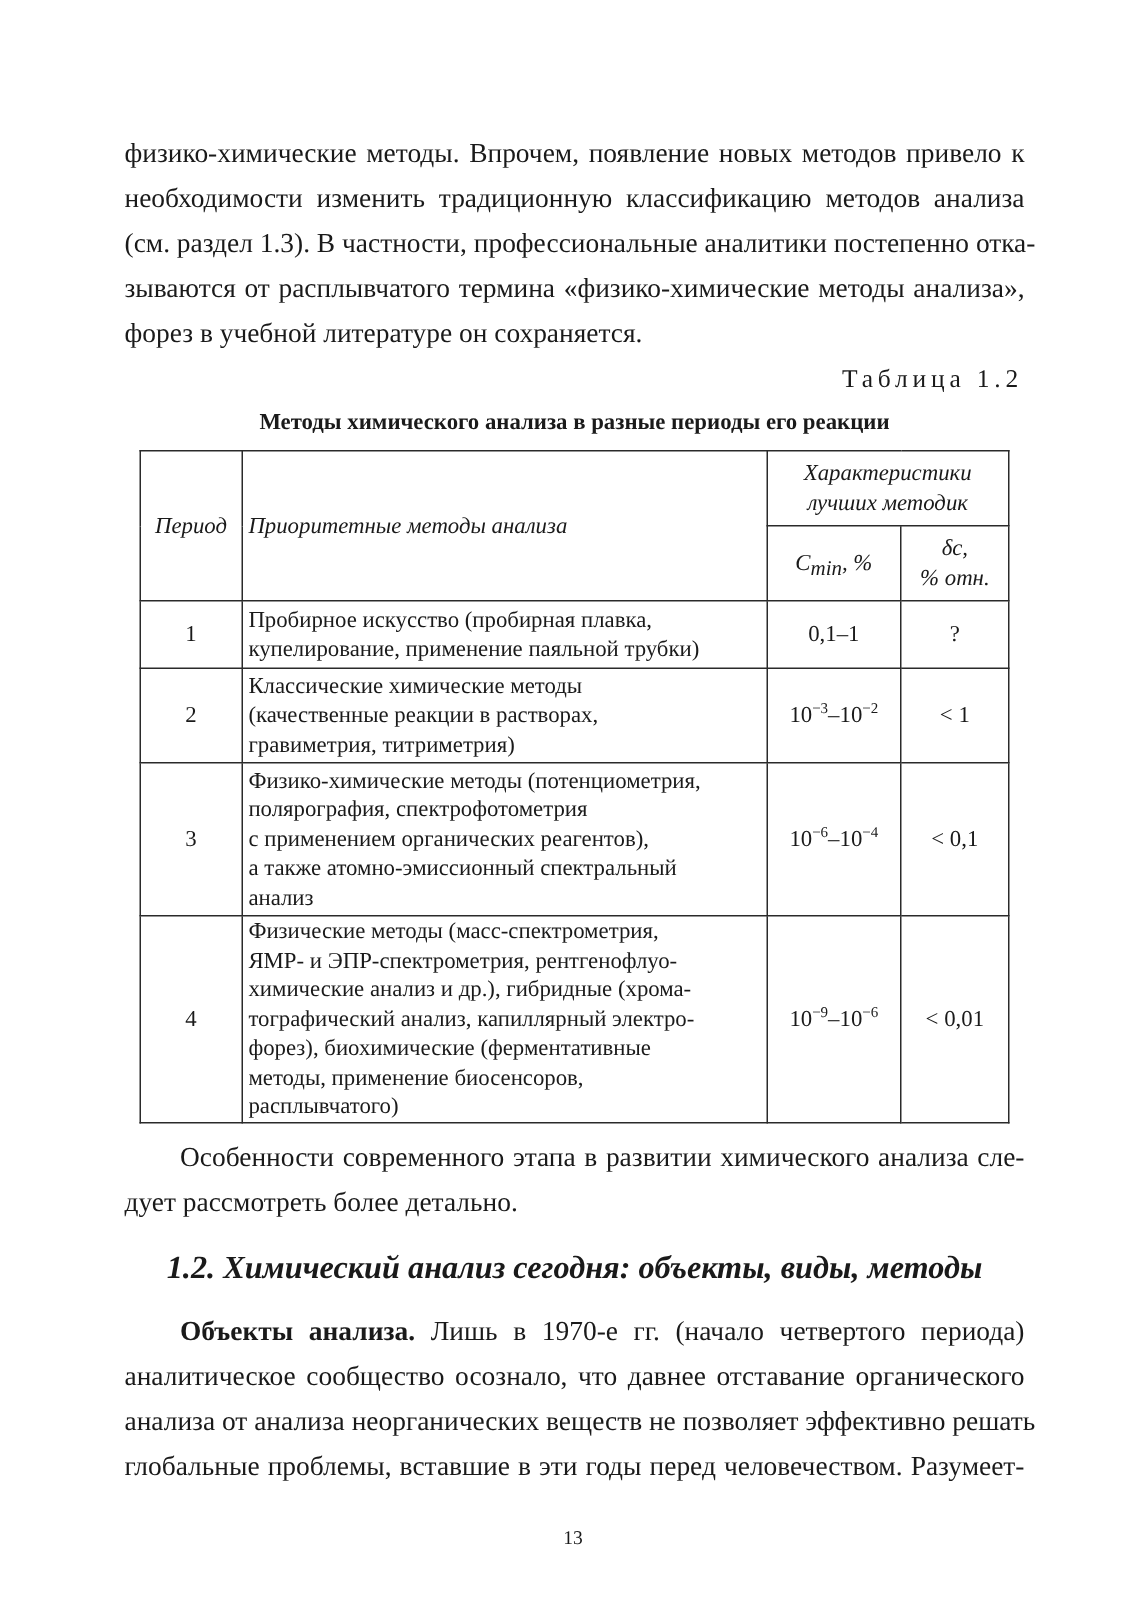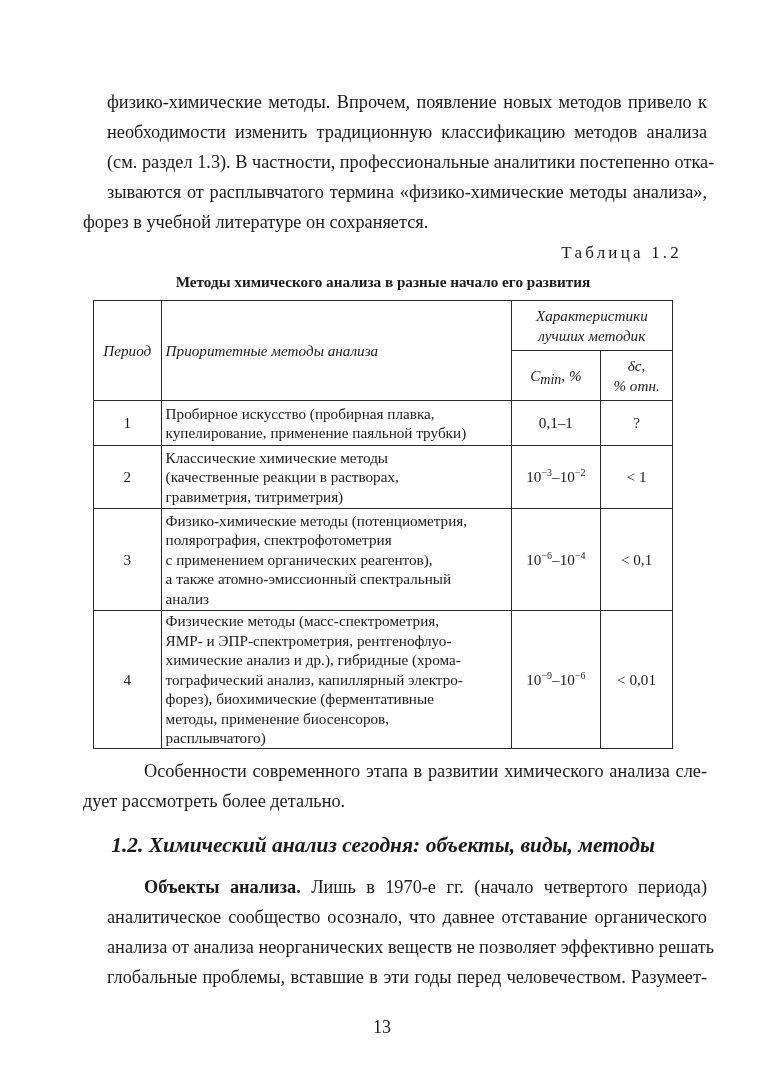--- a/index.html
+++ b/index.html
@@ -1,51 +1,51 @@
 <!DOCTYPE html>
 <html><head>
 <meta charset="utf-8">
 <style>
   html, body { margin: 0; padding: 0; background: #ffffff; }
   body { width: 764px; height: 1080px; position: relative; overflow: hidden;
          font-family: "Liberation Serif", serif; color: #1a1a1a; }
   .line { position: absolute; left: 83px; width: 600px; font-size: 18.3px; line-height: 30px;
           white-space: nowrap; }
-  .justify { text-align: justify; text-align-last: justify; margin-left: 24px; }
+  .justify { text-align: justify; text-align-last: justify; }
   .indent { left: 120px; width: 563px; }
   .caption-label { position: absolute; right: 82px; top: 240px; font-size: 17px; letter-spacing: 3.2px; line-height: 26px; }
   .caption-title { position: absolute; left: 83px; width: 600px; top: 271px; text-align: center;
                    font-weight: bold; font-size: 15.2px; line-height: 22px; }
   table.t { position: absolute; left: 93px; top: 300px; width: 580px; border-collapse: collapse;
             font-size: 15.2px; line-height: 19.5px; }
   table.t td, table.t th { border: 1.5px solid #2a2a2a; padding: 0; vertical-align: middle; font-weight: normal; }
   table.t th { font-style: italic; text-align: center; }
   .c-period { width: 68px; text-align: center; }
   .c-methods { width: 344px; text-align: left; padding-left: 4px !important; padding-right: 4px !important; }
   .c-cmin { width: 91px; text-align: center; }
   .c-dc { width: 72px; text-align: center; }
   .mline { display: block; white-space: nowrap; }
   sup { font-size: 10px; vertical-align: 6px; line-height: 0; }
   sub { font-size: 14px; vertical-align: -3px; line-height: 0; }
   .heading { position: absolute; left: 83px; width: 600px; top: 830px; text-align: center;
              font-style: italic; font-weight: bold; font-size: 21.5px; line-height: 30px; }
   .bold { font-weight: bold; }
-  .pagenum { position: absolute; left: 0; width: 764px; top: 1017px; text-align: center; font-size: 18px; }
+  .pagenum { position: absolute; left: 0; width: 764px; top: 1017px; text-align: center; font-size: 13px; }
 </style>
 </head>
 <body>
 
 <div class="line justify" style="top:87px">физико-химические методы. Впрочем, появление новых методов привело к</div>
 <div class="line justify" style="top:117px">необходимости изменить традиционную классификацию методов анализа</div>
 <div class="line justify" style="top:147px">(см. раздел 1.3). В частности, профессиональные аналитики постепенно отка-</div>
 <div class="line justify" style="top:177px">зываются от расплывчатого термина «физико-химические методы анализа»,</div>
 <div class="line" style="top:207px">форез в учебной литературе он сохраняется.</div>
 
 <div class="caption-label">Таблица 1.2</div>
-<div class="caption-title">Методы химического анализа в разные начало его развития</div>
+<div class="caption-title">Методы химического анализа в разные периоды его реакции</div>
 
 <table class="t">
   <tbody>
       <tr style="height:50px">
     <th class="c-period" rowspan="2">Период</th>
     <th class="c-methods" rowspan="2" style="text-align:left">Приоритетные методы анализа</th>
     <th colspan="2">
       <span class="mline">Характеристики</span>
       <span class="mline">лучших методик</span>
     </th>

